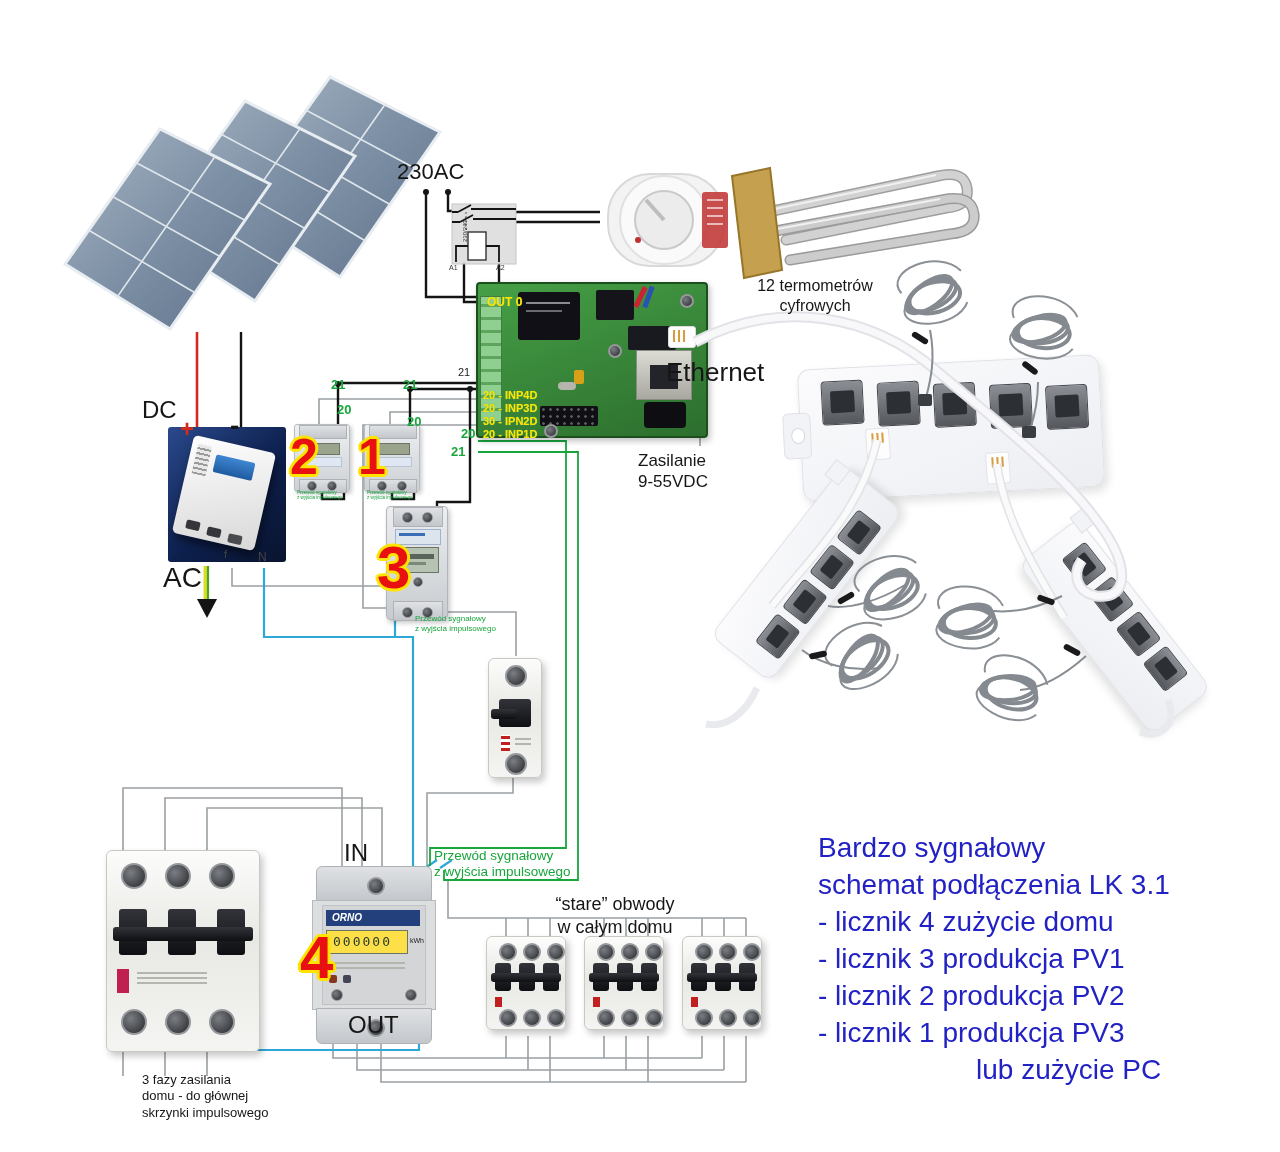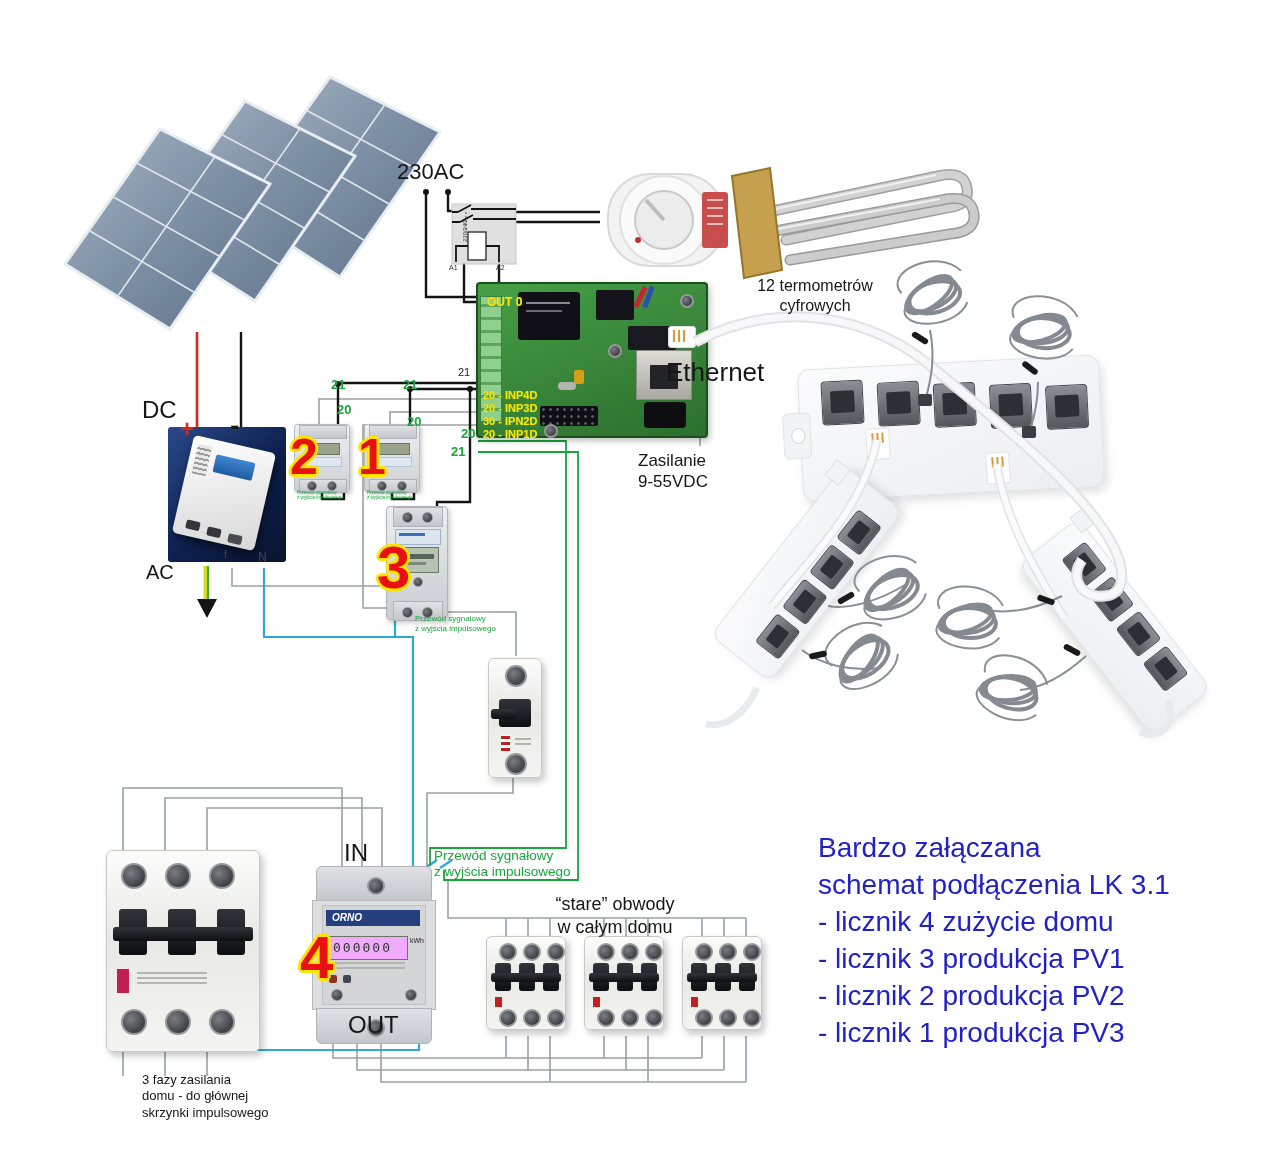--- a/index.html
+++ b/index.html
@@ -279,21 +279,21 @@
   <div class="comp" style="left:312px;top:866px;width:122px;height:176px">
     <div class="cap" style="left:4px;top:0;width:114px;height:34px;border-radius:6px 6px 0 0">
       <div class="screw" style="left:50px;top:10px;width:14px;height:14px"></div>
     </div>
     <div class="abs" style="left:0;top:34px;width:122px;height:108px;background:#dcdee0;
          border:1px solid #b6babc">
       <div class="abs" style="left:9px;top:4px;width:102px;height:98px;background:#d3d5d7;border:1px solid #c0c3c5"></div>
       <div class="abs" style="left:13px;top:9px;width:94px;height:16px;background:#23407c">
         <span style="position:absolute;left:6px;top:2px;color:#fff;font-style:italic;font-weight:bold;font-size:10px">ORNO</span>
       </div>
-      <div class="lcd" style="left:13px;top:35px;width:80px;height:22px;background:#f0abfc">
+      <div class="lcd" style="left:13px;top:29px;width:80px;height:22px;background:#fde047">
         <span style="position:absolute;left:6px;top:3px;font-family:'DejaVu Sans Mono',monospace;
               font-size:13px;letter-spacing:2px;color:#2a3a2e">000000</span>
       </div>
       <span style="position:absolute;left:97px;top:36px;font-size:7px;color:#222">kWh</span>
       <div class="tinylines abs" style="left:16px;top:58px;width:76px">
           <div></div>
           <div></div>
         </div>
       <div class="abs" style="left:16px;top:74px;width:8px;height:8px;background:#88351f;border-radius:2px"></div>
       <div class="abs" style="left:30px;top:74px;width:8px;height:8px;background:#445;border-radius:2px"></div>
@@ -440,21 +440,21 @@
 
     <rect x="918" y="394" width="14" height="12" rx="2" fill="#3a3d42"></rect>
     <rect x="1022" y="426" width="14" height="12" rx="2" fill="#3a3d42"></rect>
   </svg>
 
 
   <span class="txt" style="left:397px;top:158px;font-size:22px;z-index:5">230AC</span>
   <span class="txt" style="left:142px;top:395px;font-size:24px;z-index:5">DC</span>
   <span class="txt" style="left:180px;top:414px;font-size:24px;font-weight:bold;color:#d42a1e;z-index:5">+</span>
   <span class="txt" style="left:230px;top:408px;font-size:28px;font-weight:bold;z-index:5">-</span>
-  <span class="txt" style="left:146px;top:560px;font-size:20px;z-index:5">AC</span>
+  <span class="txt" style="left:163px;top:560px;font-size:28px;z-index:5">AC</span>
   <span class="txt" style="left:224px;top:548px;font-size:11px;color:#444;z-index:5">f</span>
   <span class="txt" style="left:258px;top:550px;font-size:12px;color:#444;z-index:5">N</span>
   <span class="txt" style="left:666px;top:356px;font-size:26px;z-index:5">Ethernet</span>
 
   <div class="txt" style="left:740px;top:276px;width:150px;font-size:16px;text-align:center;z-index:5">
     <div>12 termometrów</div>
     <div>cyfrowych</div>
   </div>
   <div class="txt" style="left:638px;top:450px;font-size:17px;z-index:5">
     <div>Zasilanie</div>
@@ -511,21 +511,22 @@
     <div>3 fazy zasilania</div>
     <div>domu - do głównej</div>
     <div>skrzynki impulsowego</div>
   </div>
   <div class="txt" style="left:540px;top:893px;width:150px;font-size:18px;text-align:center;z-index:5">
     <div>“stare” obwody</div>
     <div>w całym domu</div>
   </div>
 
   <div class="txt blue" style="left:818px;top:830px;font-size:28px;line-height:1.32;z-index:5">
-    <div>Bardzo załączana</div>
+    <div>Bardzo sygnałowy</div>
     <div>schemat podłączenia LK 3.1</div>
     <div>- licznik 4 zużycie domu</div>
     <div>- licznik 3 produkcja PV1</div>
     <div>- licznik 2 produkcja PV2</div>
     <div>- licznik 1 produkcja PV3</div>
+    <div style="margin-left:158px">lub zużycie PC</div>
   </div>
 
 </div>
 
 </body></html>

